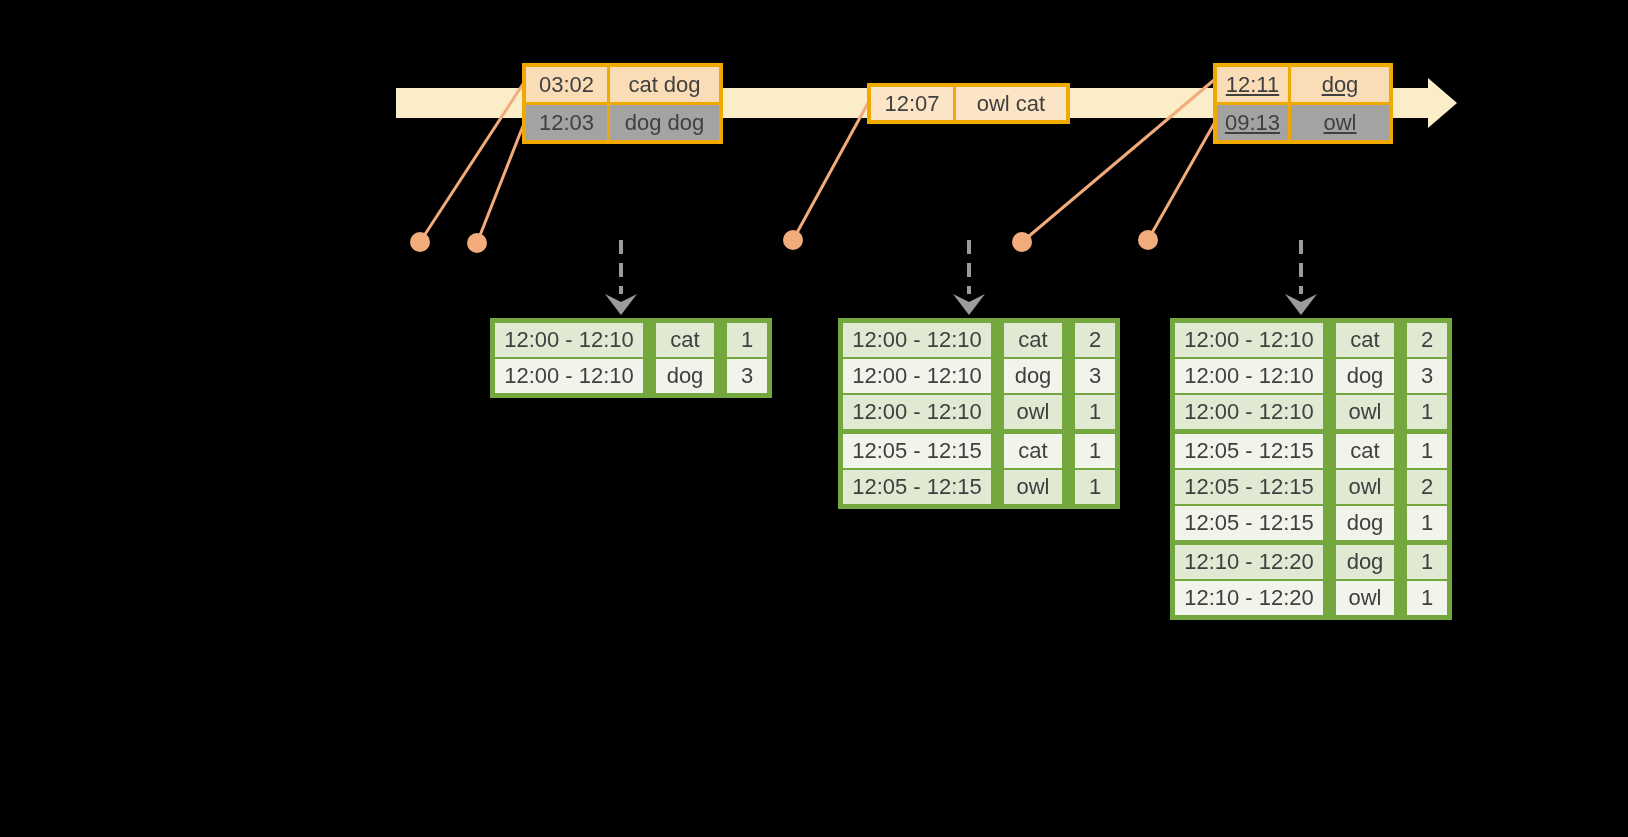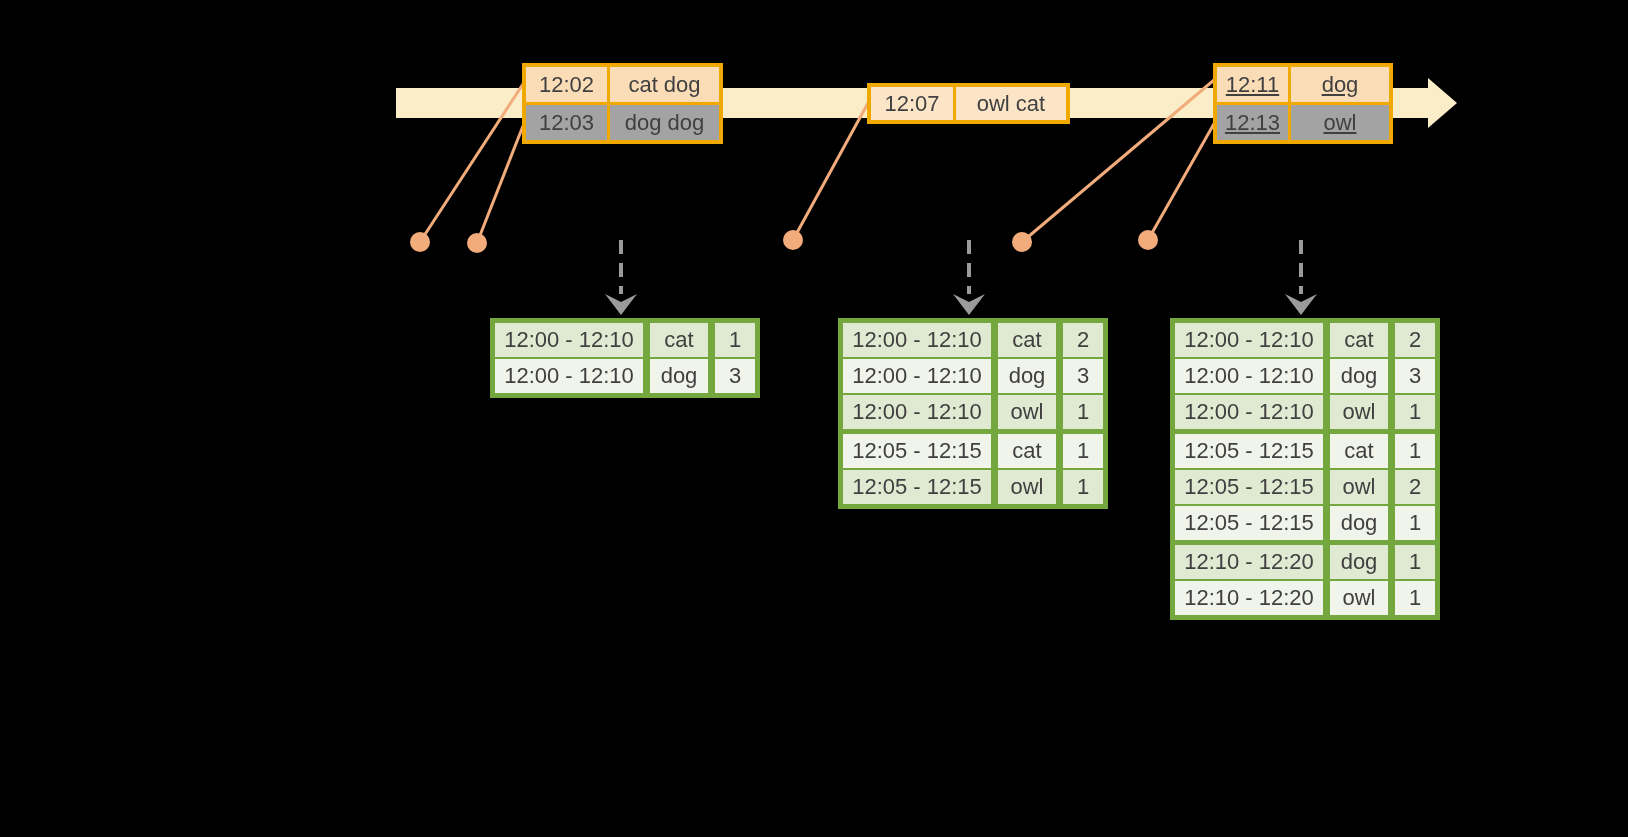--- a/index.html
+++ b/index.html
@@ -15,21 +15,21 @@
   .t1{left:522px;top:63px;grid-template-columns:81px 109px;grid-auto-rows:35px;}
   .t2{left:867px;top:83px;grid-template-columns:82px 110px;grid-auto-rows:33px;}
   .t3{left:1213px;top:63px;grid-template-columns:71px 98px;grid-auto-rows:35px;text-decoration:underline;}
   .ef1{background:#FADDB7;}
   .ef2{background:#a3a3a3;}
   .ef3{background:#FBE5C6;}
 
   
   .gtable{position:absolute;z-index:2;background:#74A83E;padding:5px;
           display:flex;flex-direction:column;}
-  .grow{display:grid;grid-template-columns:148px 58px 40px;gap:7px;
+  .grow{display:grid;grid-template-columns:148px 58px 40px;gap:13px;
         height:34px;margin-top:2px;}
   .grow:first-child{margin-top:0;}
   .grow.gsep{margin-top:5px;}
   .grow .cell{display:flex;align-items:center;justify-content:center;
               font-size:22px;line-height:1;}
   .g1{left:490px;top:318px;}
   .g2{left:838px;top:318px;}
   .g3{left:1170px;top:318px;}
   .go{background:#E0E9D2;}
   .ge{background:#F0F4EB;}
@@ -64,35 +64,35 @@
       <line x1="969" y1="240" x2="969" y2="294" stroke-width="4" stroke-dasharray="14 9" stroke="#9B9B9B"></line>
       <polygon points="953,294 969,315 985,294 969,302" fill="#9B9B9B"></polygon>
     </g>
     <g>
       <line x1="1301" y1="240" x2="1301" y2="294" stroke-width="4" stroke-dasharray="14 9" stroke="#9B9B9B"></line>
       <polygon points="1285,294 1301,315 1317,294 1301,302" fill="#9B9B9B"></polygon>
     </g>
   </svg>
 
   <div class="etable t1">
-    <div class="cell ef1">12:02</div>
+    <div class="cell ef1">03:02</div>
     <div class="cell ef1">cat dog</div>
     <div class="cell ef2">12:03</div>
     <div class="cell ef2">dog dog</div>
   </div>
 
   <div class="etable t2">
     <div class="cell ef3">12:07</div>
     <div class="cell ef3">owl cat</div>
   </div>
 
   <div class="etable t3">
     <div class="cell ef1">12:11</div>
     <div class="cell ef1">dog</div>
-    <div class="cell ef2">12:13</div>
+    <div class="cell ef2">09:13</div>
     <div class="cell ef2">owl</div>
   </div>
 
   <div class="gtable g1">
     <div class="grow">
       <div class="cell go">12:00 - 12:10</div>
       <div class="cell go">cat</div>
       <div class="cell go">1</div>
     </div>
     <div class="grow">

